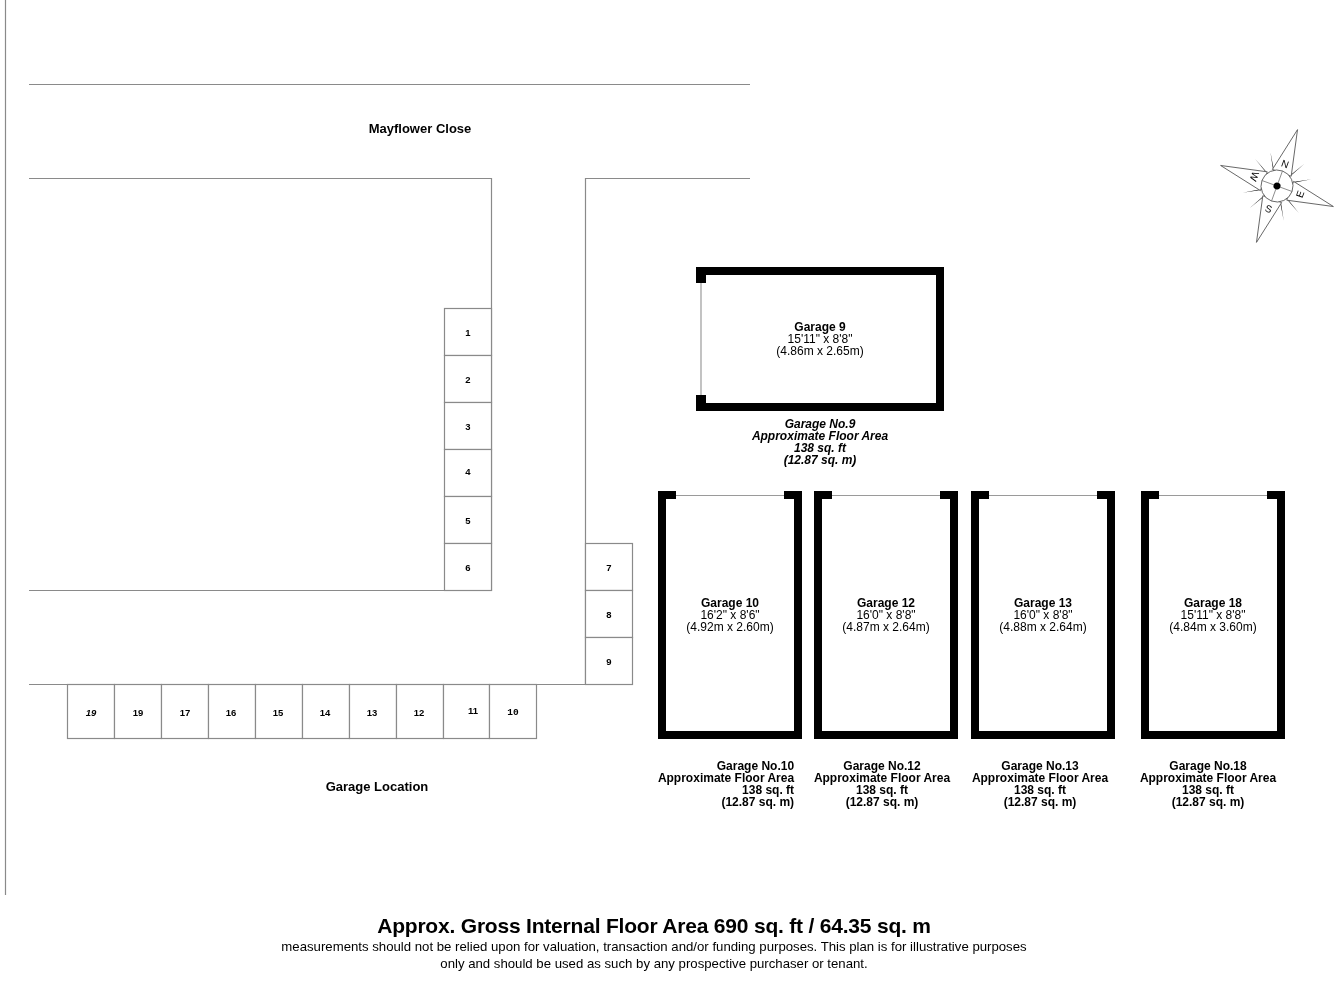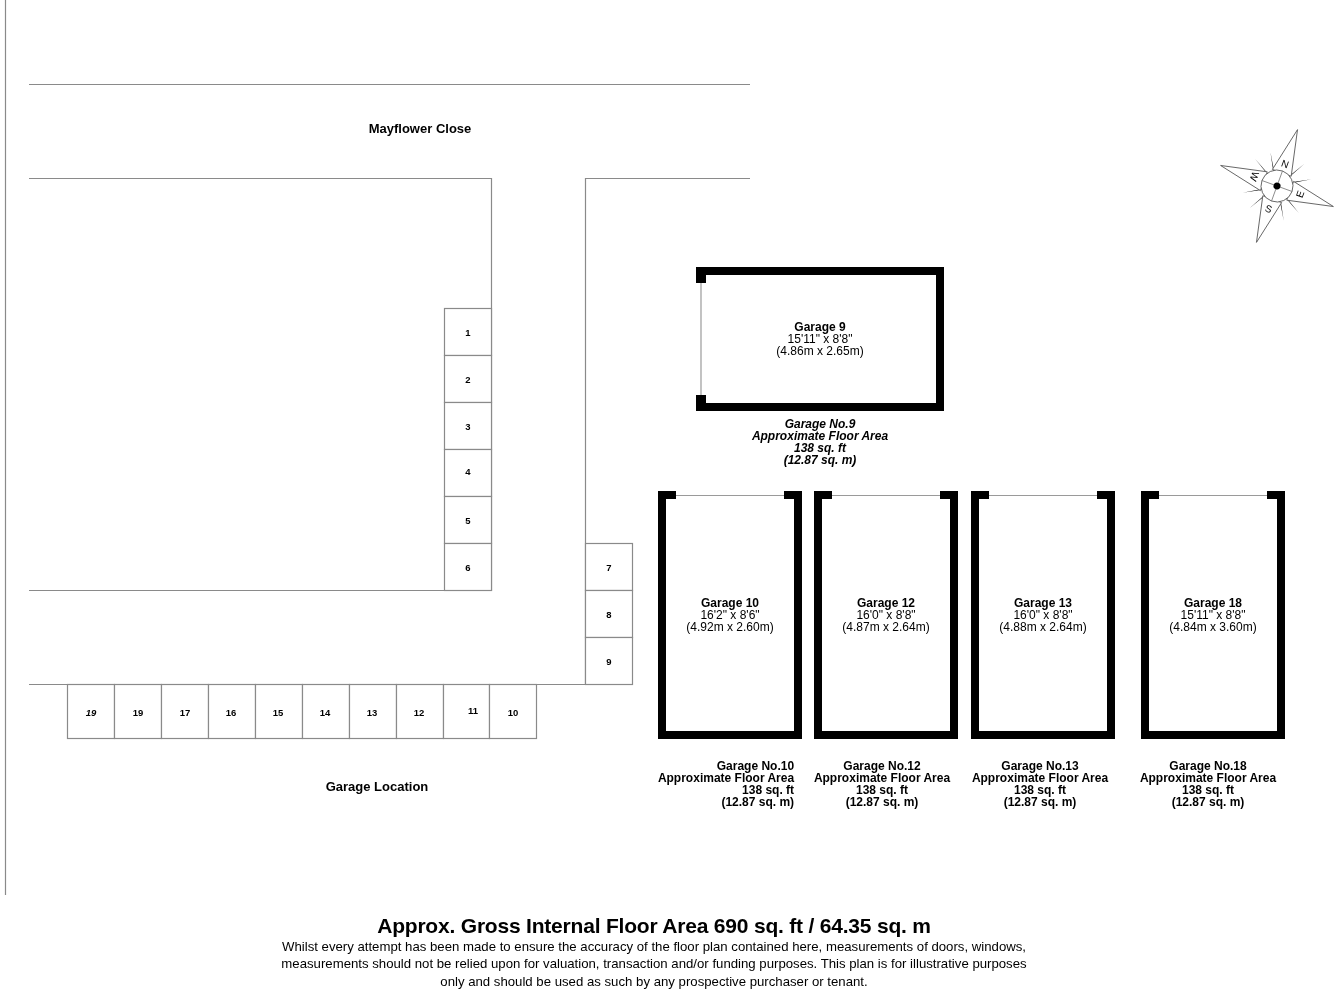--- a/index.html
+++ b/index.html
@@ -148,21 +148,21 @@
 
 <div class="num" style="left:91px;  top:712px;font-style:italic;">19</div>
 <div class="num" style="left:138px; top:712px;">19</div>
 <div class="num" style="left:185px; top:712px;">17</div>
 <div class="num" style="left:231px; top:712px;">16</div>
 <div class="num" style="left:278px; top:712px;">15</div>
 <div class="num" style="left:325px; top:712px;">14</div>
 <div class="num" style="left:372px; top:712px;">13</div>
 <div class="num" style="left:419px; top:712px;">12</div>
 <div class="num" style="left:466px; top:710px;margin-left:7px;">11</div>
-<div class="num" style="left:513px; top:712px;">10</div>
+<div class="num" style="left:513px; top:712px;font-family:Liberation Mono, monospace;">10</div>
 
 <div class="lbl" style="left:820px; top:321px;">
   <div class="bold-lbl">Garage 9</div>
   <div>15'11" x 8'8"</div>
   <div>(4.86m x 2.65m)</div>
 </div>
 <div class="lbl bold-lbl" style="left:820px; top:418px;font-style:italic;">
   <div>Garage No.9</div>
   <div>Approximate Floor Area</div>
   <div>138 sq. ft</div>
@@ -212,16 +212,15 @@
 </div>
 <div class="lbl bold-lbl" style="left:1208px; top:760px;">
   <div>Garage No.18</div>
   <div>Approximate Floor Area</div>
   <div>138 sq. ft</div>
   <div>(12.87 sq. m)</div>
 </div>
 
 <div class="footer footer-title">Approx. Gross Internal Floor Area 690 sq. ft / 64.35 sq. m</div>
 <div class="footer footer-disc">
-  <div>Whilst every attempt has been made to ensure the accuracy of the floor plan contained here, measurements of doors, windows,</div>
   <div>measurements should not be relied upon for valuation, transaction and/or funding purposes. This plan is for illustrative purposes</div>
   <div>only and should be used as such by any prospective purchaser or tenant.</div>
 </div>
 
 </body></html>

